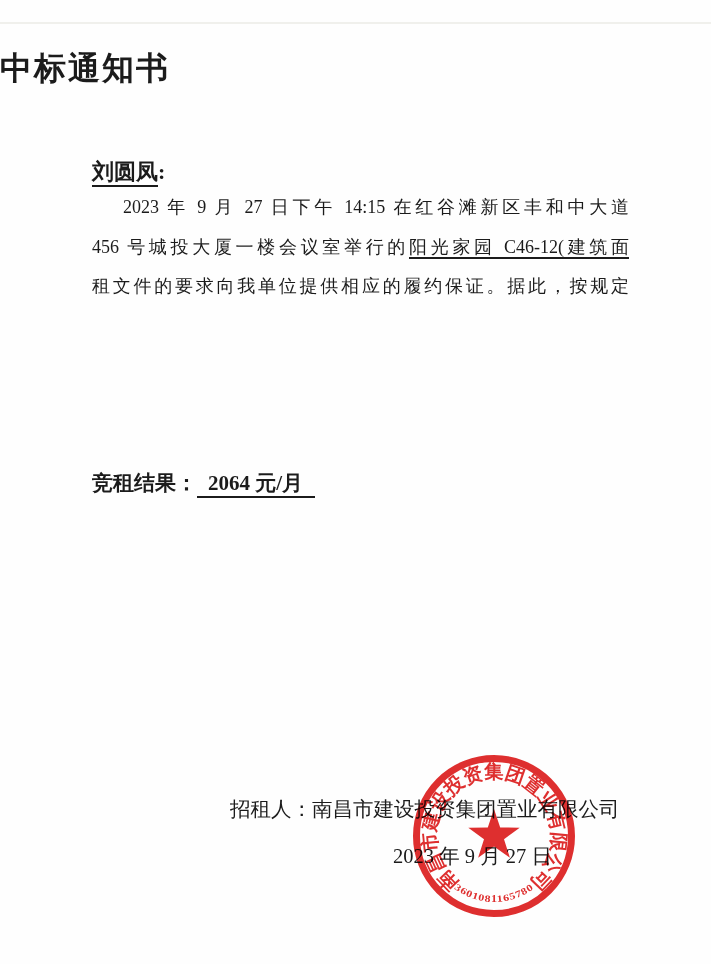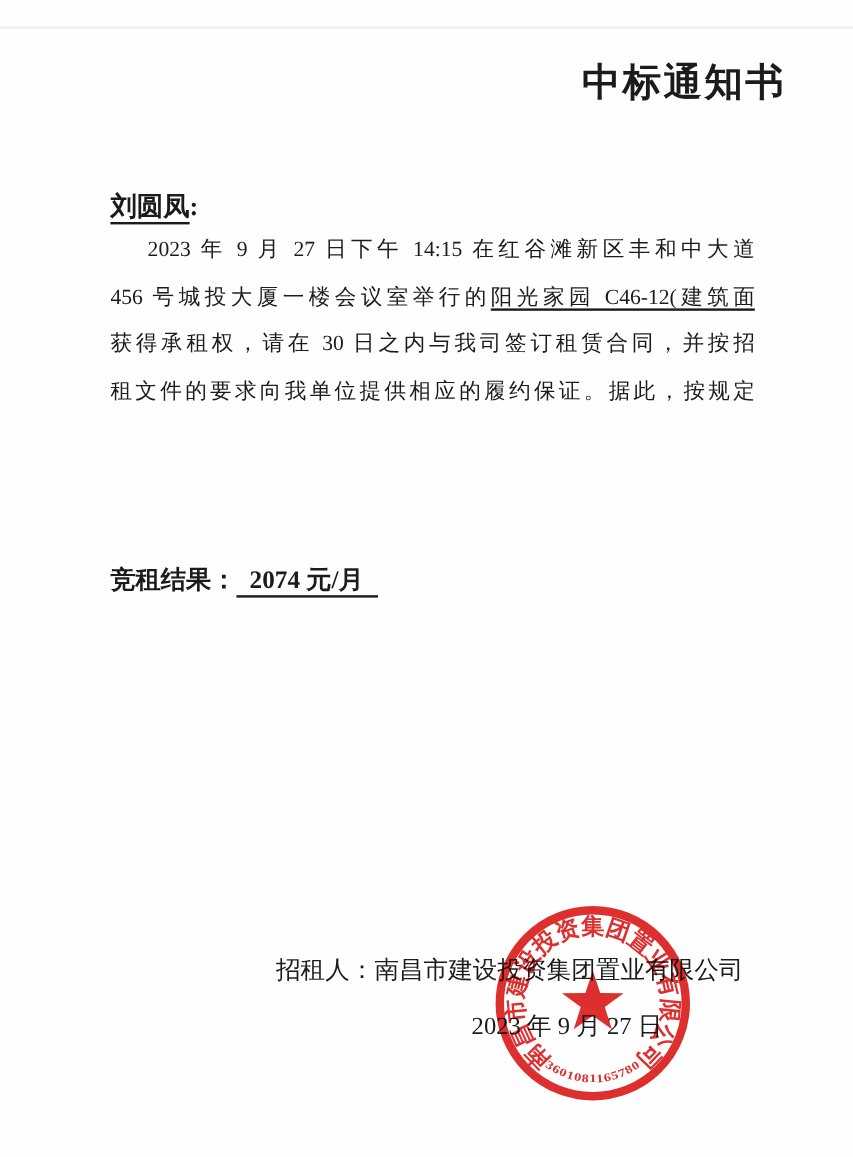--- a/index.html
+++ b/index.html
@@ -12,21 +12,21 @@
   .page {
     position:relative; width:711px; height:964px;
     background:#fefefe; overflow:hidden;
   }
   .scan-line {
     position:absolute; top:22px; left:0; width:711px; height:2px;
     background:#f0f0ec;
   }
   .title {
     position:absolute; top:48px; left:0; width:655px;
-    text-align:right; font-size:32px; line-height:40px;
+    text-align:left; font-size:32px; line-height:40px;
     font-weight:700; letter-spacing:2px;
   }
   .addressee {
     position:absolute; top:157px; left:92px;
     font-size:22px; line-height:30px; font-weight:700;
   }
   .addressee .uline { border-bottom:2px solid #1b1b1b; padding-bottom:1px; }
   .body-block {
     position:absolute; left:92px; width:537px;
     font-size:18px; line-height:39.5px;
@@ -74,25 +74,24 @@
 
   <div class="scan-line"></div>
 
   <h1 class="title">中标通知书</h1>
 
   <div class="addressee"><span class="uline">刘圆凤</span><span>:</span></div>
 
   <div class="body-block para1">
     <div class="jline indent">2023 年 9 月 27 日下午 14:15 在红谷滩新区丰和中大道</div>
     <div class="jline"><span>456 号城投大厦一楼会议室举行的</span><span class="em">阳光家园 C46-12(建筑面</span></div>
-    <div class="jline">获得承租权，请在 30 日之内与我司签订租赁合同，并按招</div>
     <div class="jline">租文件的要求向我单位提供相应的履约保证。据此，按规定</div>
   </div>
 
-  <div class="result-line"><span>竞租结果：</span><span class="value">2074 元/月</span></div>
+  <div class="result-line"><span>竞租结果：</span><span class="value">2064 元/月</span></div>
 
 
 
   <div class="sig-lessor">招租人：南昌市建设投资集团置业有限公司</div>
   <div class="sig-date">2023 年 9 月 27 日</div>
 
   <svg class="seal" viewBox="-100 -100 200 200" xmlns="http://www.w3.org/2000/svg">
     <defs>
       <path id="arc-top" d="M -34.5 46.6 A 58 58 0 1 1 34.5 46.6" fill="none"></path>
       <path id="arc-bottom" d="M -42.4 50.6 A 66 66 0 0 0 42.4 50.6" fill="none"></path>

